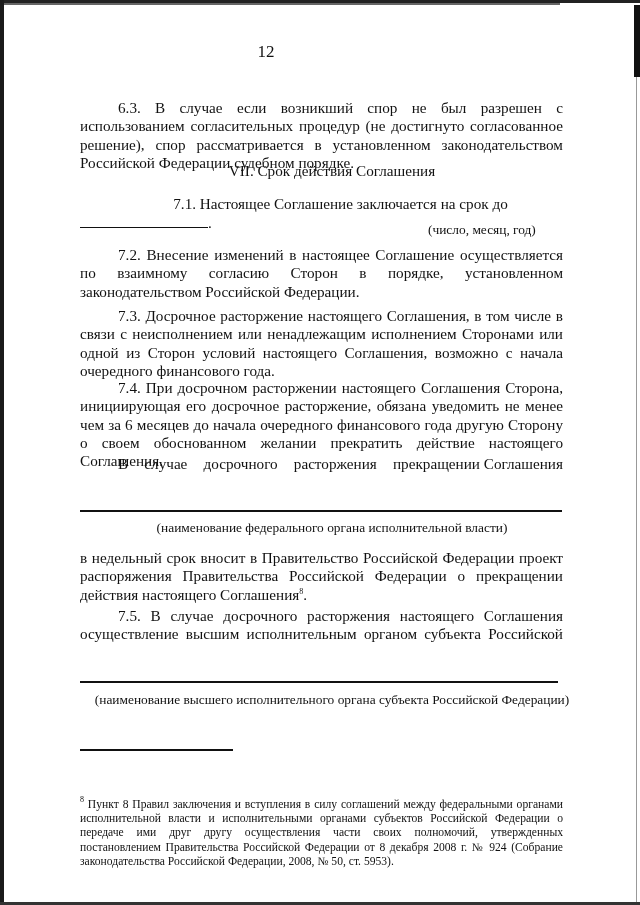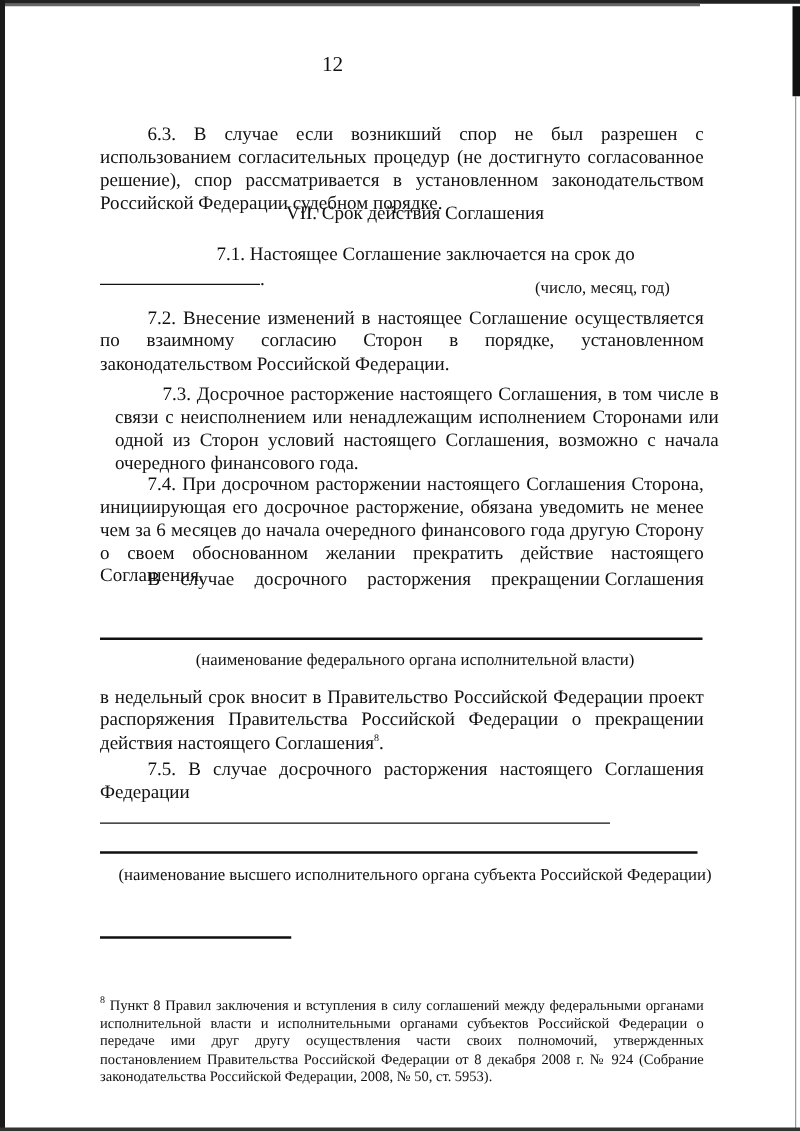--- a/index.html
+++ b/index.html
@@ -56,21 +56,21 @@
 <div class="para" style="top:195px; text-align:center;">
   <span class="ind"></span><span>7.1. Настоящее Соглашение заключается на срок до</span>
   <span class="blank" style="width:128px;"></span><span>.</span>
 </div>
 <div class="note" style="left:428px; top:222px;">(число, месяц, год)</div>
 
 <div class="para" style="top:246px;">
   <span class="ind"></span><span>7.2. Внесение изменений в настоящее Соглашение осуществляется по взаимному согласию Сторон в порядке, установленном законодательством Российской Федерации.</span>
 </div>
 
-<div class="para" style="top:307px;margin-left:12px;">
+<div class="para" style="top:307px;">
   <span class="ind"></span><span>7.3. Досрочное расторжение настоящего Соглашения, в том числе в связи с неисполнением или ненадлежащим исполнением Сторонами или одной из Сторон условий настоящего Соглашения, возможно с начала очередного финансового года.</span>
 </div>
 
 <div class="para" style="top:379px;">
   <span class="ind"></span><span>7.4. При досрочном расторжении настоящего Соглашения Сторона, инициирующая его досрочное расторжение, обязана уведомить не менее чем за 6 месяцев до начала очередного финансового года другую Сторону о своем обоснованном желании прекратить действие настоящего Соглашения.</span>
 </div>
 
 <div class="para" style="top:455px;">
   <div class="spread" style="padding-left:38px;">
     <span>В</span>
@@ -90,23 +90,27 @@
 <div class="para" style="top:607px;">
   <div class="spread" style="padding-left:38px;">
     <span>7.5.</span>
     <span>В</span>
     <span>случае</span>
     <span>досрочного</span>
     <span>расторжения</span>
     <span>настоящего</span>
     <span>Соглашения</span>
   </div>
-  <div>
-    <span>Федерации</span>
-    <span class="blank" style="width:408px;"></span>
+  <div class="spread">
+    <span>осуществление</span>
+    <span>высшим</span>
+    <span>исполнительным</span>
+    <span>органом</span>
+    <span>субъекта</span>
+    <span>Российской</span>
   </div>
 </div>
 <div class="rule" style="left:80px; top:681px; width:478px;"></div>
 <div class="center" style="top:692px; font-size:13.4px;">(наименование высшего исполнительного органа субъекта Российской Федерации)</div>
 
 <div class="fn-rule"></div>
 <div class="footnote">
   <sup>8</sup>
   <span>Пункт 8 Правил заключения и вступления в силу соглашений между федеральными органами исполнительной власти и исполнительными органами субъектов Российской Федерации о передаче ими друг другу осуществления части своих полномочий, утвержденных постановлением Правительства Российской Федерации от 8 декабря 2008 г. № 924 (Собрание законодательства Российской Федерации, 2008, № 50, ст. 5953).</span>
 </div>

